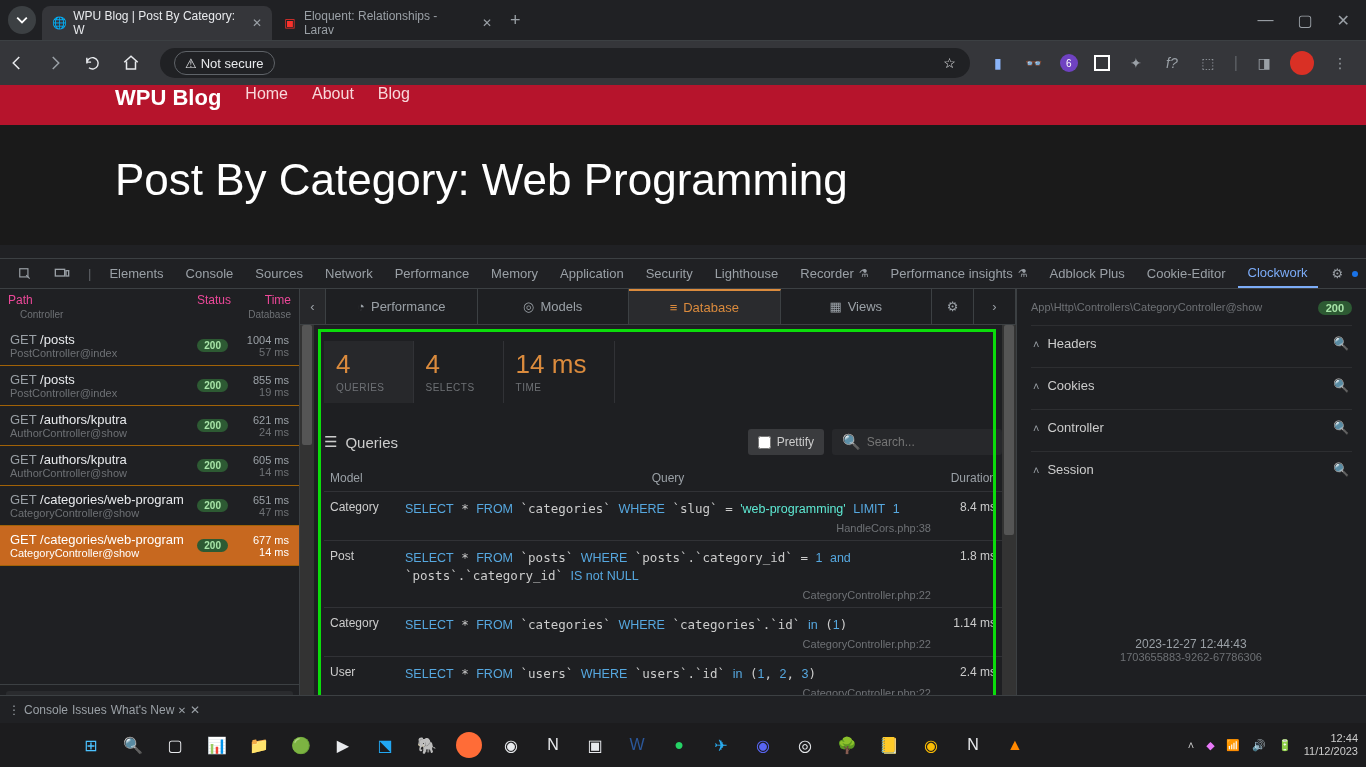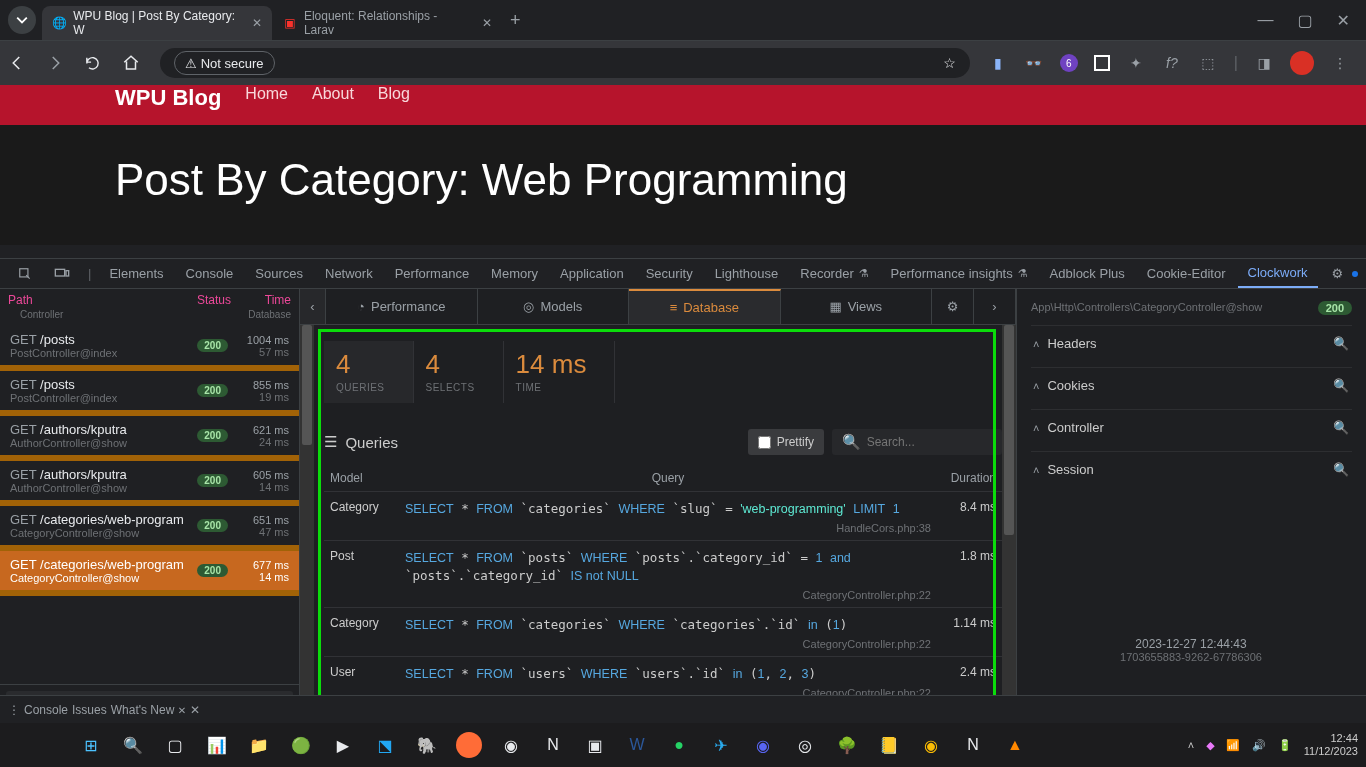--- a/index.html
+++ b/index.html
@@ -43,21 +43,21 @@
 .dt-body { flex:1; display: flex; overflow:hidden;}
 
 
 .req-panel { width: 300px; border-right: 1px solid #3c4043; display:flex; flex-direction:column; background:#1f2023;}
 .req-header { display:flex; padding: 4px 8px 2px; font-size:12px; color:#ec4899;}
 .req-header .l { flex:1;}
 .req-header .r { width:60px; text-align:right;}
 .req-sub { font-size:10px; color:#6e7175; padding: 0 8px 6px; display:flex;}
 .req-sub .l{flex:1;margin-left:12px;} .req-sub .r{width:70px;text-align:right;}
 .req-list { flex:1; overflow:hidden;}
-.req { padding: 6px 10px; display:flex; align-items:center; font-size:13px; border-bottom:6px solid #a16207; cursor:pointer;}
+.req { padding: 6px 10px; display:flex; align-items:center; font-size:13px; border-bottom:1px solid #a16207; cursor:pointer;}
 .req .info { flex:1; overflow:hidden;}
 .req .method { color:#9aa0a6;}
 .req .path { color:#e8eaed;}
 .req .ctrl { font-size:11px; color:#6e7175;}
 .req .badge { background:#2d5a33; color:#a8e5a8; font-size:10px; padding:1px 7px; border-radius:9px; margin:0 6px; font-weight:600;}
 .req .timing { text-align:right; font-size:11px; color:#9aa0a6; width:55px;}
 .req .timing .sub { color:#6e7175;}
 .req.active { background:#c7681f; }
 .req.active .method, .req.active .path, .req.active .ctrl, .req.active .timing, .req.active .timing .sub { color:#fff;}
 .clear-row { border-top:1px solid #3c4043; padding:6px; }

